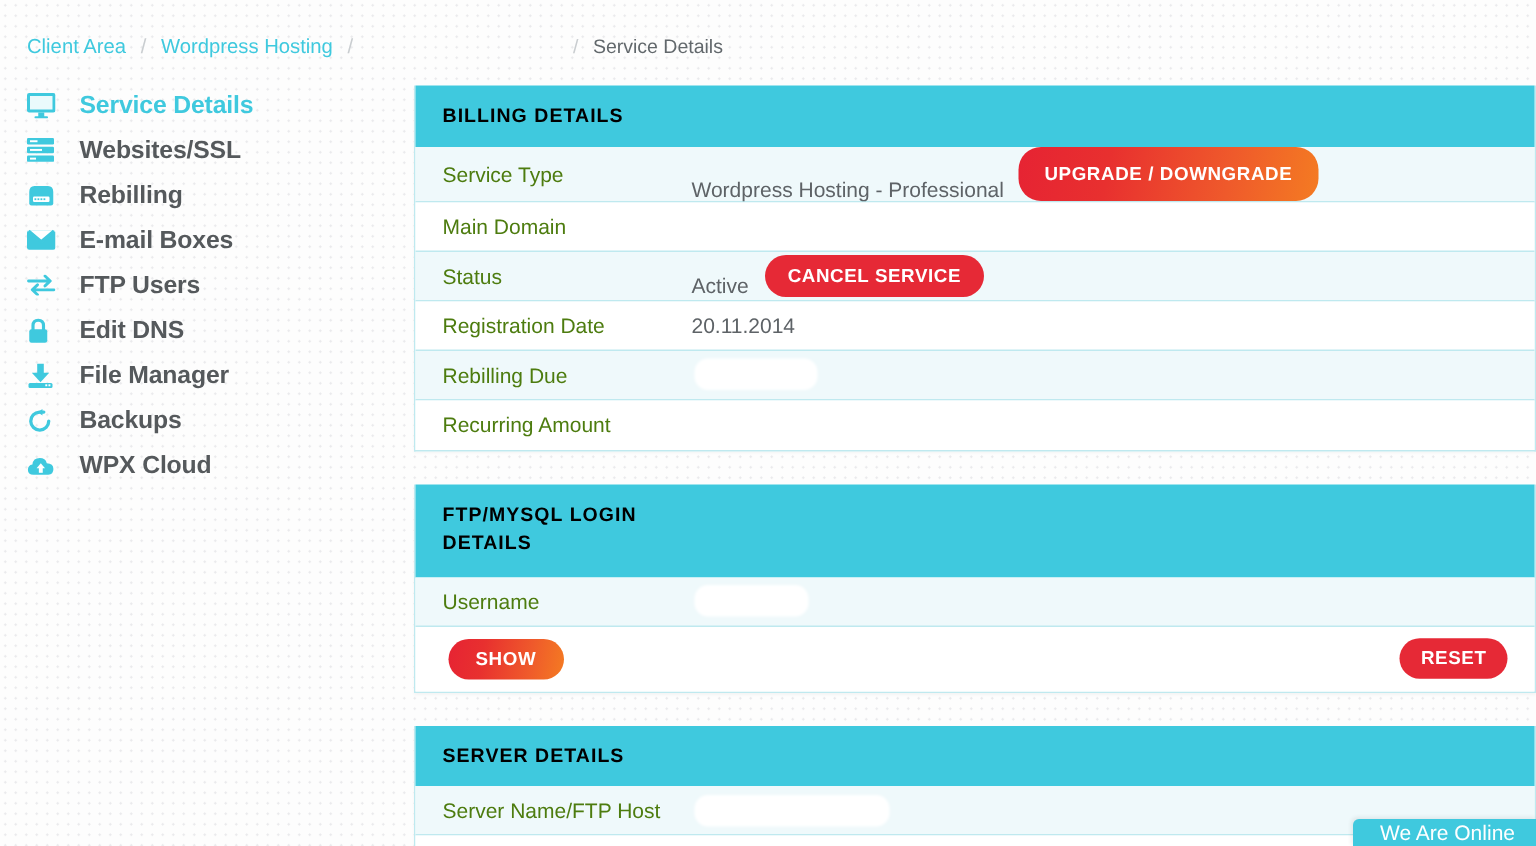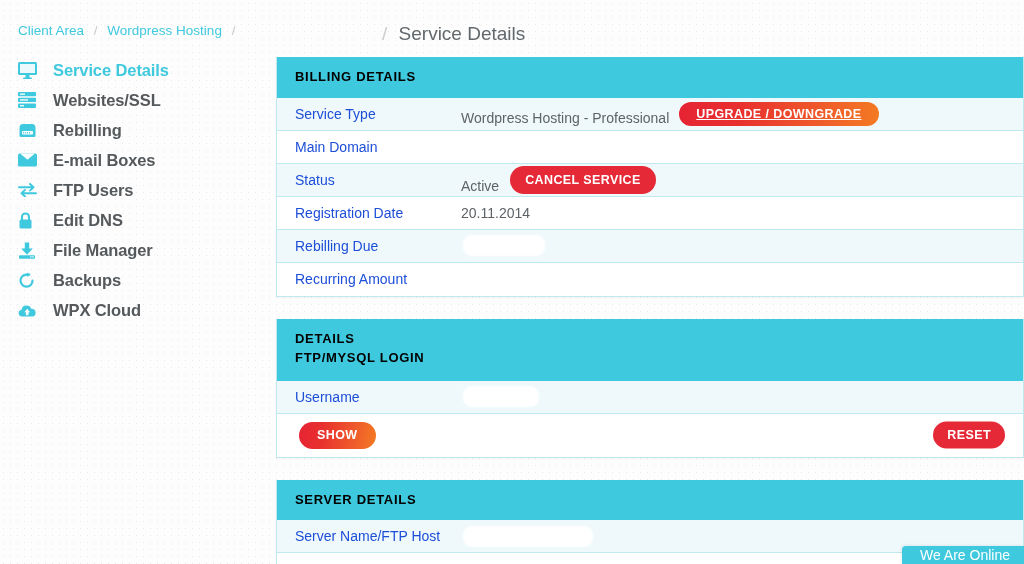--- a/index.html
+++ b/index.html
@@ -39,21 +39,21 @@
     color: #c9cdd0;
     margin: 0 6px;
   }
   .crumb-current {
     color: #62686c;
   }
   #breadcrumb-right {
     position: absolute;
     left: 358px;
     top: 0;
-    font-size: 19px;
+    font-size: 13px;
   }
 
   
   #sidebar {
     position: absolute;
     left: 0;
     top: 55px;
     width: 268px;
     padding-left: 18px;
   }
@@ -117,21 +117,21 @@
     padding: 0 18px;
     border-bottom: 1px solid #bfe9ef;
     position: relative;
   }
   .row:last-child { border-bottom: none; }
   .row.tint { background: #eff9fb; }
   .row.plain { background: #ffffff; }
 
   .row-label {
     font-size: 14px;
-    color: #1d4ed8;
+    color: #4d7c0f;
     width: 166px;
     flex: 0 0 166px;
   }
   .row-value {
     font-size: 14px;
     color: #5e6367;
     display: flex;
     align-items: flex-end;
     flex: 1 1 auto;
     min-width: 0;
@@ -152,24 +152,23 @@
     display: inline-flex;
     align-items: center;
     justify-content: center;
   }
   .btn-gradient {
     background: linear-gradient(100deg, #e62333 0%, #e8302f 30%, #ef5a2b 70%, #f47b22 100%);
   }
   .btn-solid-red { background: #e62936; }
 
   .btn-upgrade {
-    height: 24px;
+    height: 36px;
     padding: 0 17px;
     margin-left: 10px;
-    text-decoration: underline;
   }
   .btn-cancel {
     height: 28px;
     padding: 0 15px;
     margin-left: 11px;
   }
   .btn-show {
     height: 27px;
     padding: 0 18px;
     margin-left: 4px;
@@ -377,22 +376,22 @@
     </div>
 
     <div class="row plain">
       <div class="row-label">Recurring Amount</div>
       <div class="row-value"></div>
     </div>
   </section>
 
   <section class="panel">
     <div class="panel-header two-line">
+      <div>FTP/MYSQL LOGIN</div>
       <div>DETAILS</div>
-      <div>FTP/MYSQL LOGIN</div>
     </div>
 
     <div class="row tint">
       <div class="row-label">Username</div>
       <div class="row-value">
         <span class="redact w-small"></span>
       </div>
     </div>
 
     <div class="row plain" style="min-height:43px;">

